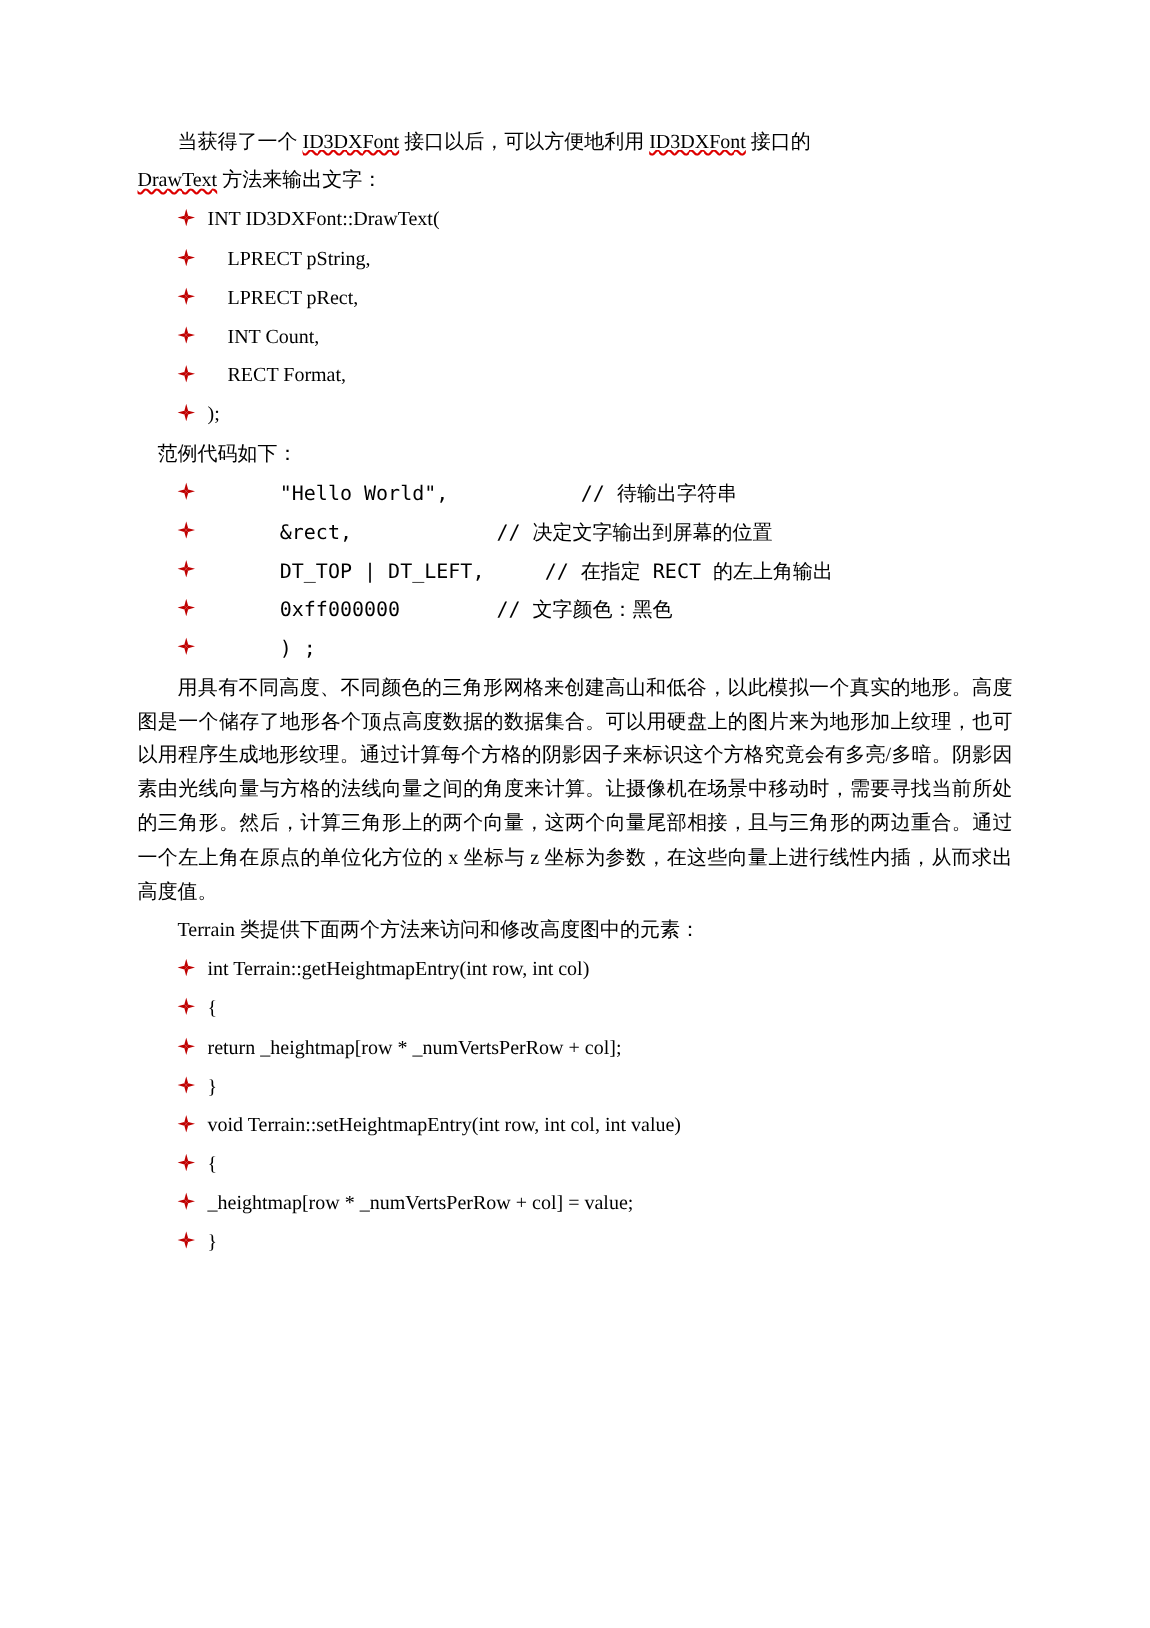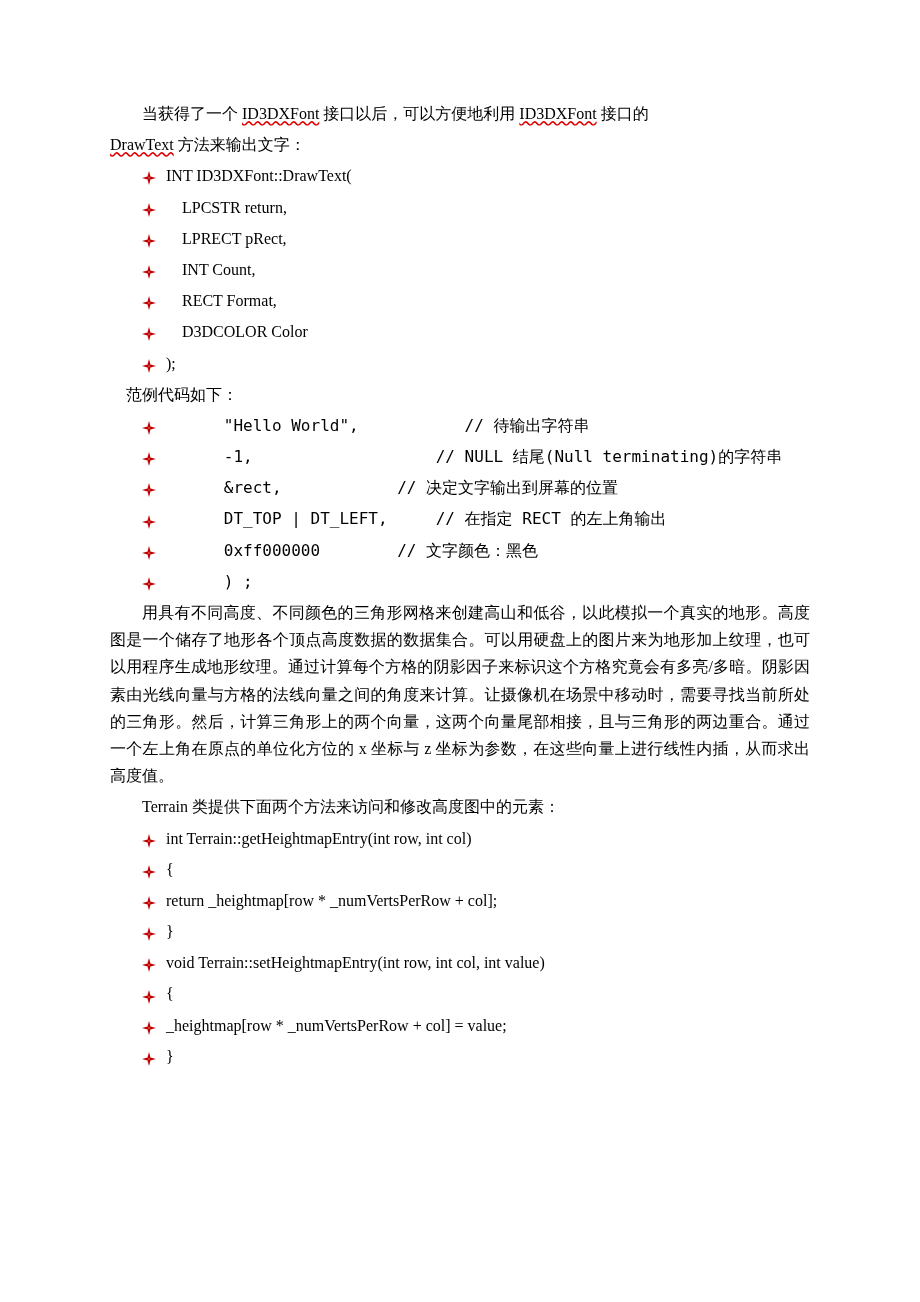--- a/index.html
+++ b/index.html
@@ -17,21 +17,21 @@
     text-indent: 2em;
     margin: 0 0 4px 0;
     text-align: justify;
   }
   .no-indent {
     text-indent: 0;
     margin: 0 0 4px 0;
   }
   .bullet-line {
     display: flex;
-    align-items: center;
+    align-items: flex-start;
     margin: 4px 0 4px 0;
     padding-left: 2em;
   }
   .bullet-icon {
     width: 14px;
     height: 14px;
     margin-right: 10px;
     margin-top: 5px;
     flex-shrink: 0;
   }
@@ -78,21 +78,21 @@
     </div>
     <div class="bullet-line">
       <span class="bullet-icon">
         <svg viewBox="0 0 14 14" width="14" height="14">
           <polygon points="7,0 8.5,5.5 7,7 5.5,5.5" fill="#c00000"></polygon>
           <polygon points="14,7 8.5,8.5 7,7 8.5,5.5" fill="#c00000"></polygon>
           <polygon points="7,14 5.5,8.5 7,7 8.5,8.5" fill="#c00000"></polygon>
           <polygon points="0,7 5.5,5.5 7,7 5.5,8.5" fill="#c00000"></polygon>
         </svg>
       </span>
-      <span class="bullet-text">    LPCSTR return,</span>
+      <span class="bullet-text">    LPRECT pString,</span>
     </div>
     <div class="bullet-line">
       <span class="bullet-icon">
         <svg viewBox="0 0 14 14" width="14" height="14">
           <polygon points="7,0 8.5,5.5 7,7 5.5,5.5" fill="#c00000"></polygon>
           <polygon points="14,7 8.5,8.5 7,7 8.5,5.5" fill="#c00000"></polygon>
           <polygon points="7,14 5.5,8.5 7,7 8.5,8.5" fill="#c00000"></polygon>
           <polygon points="0,7 5.5,5.5 7,7 5.5,8.5" fill="#c00000"></polygon>
         </svg>
       </span>
@@ -122,59 +122,37 @@
     </div>
     <div class="bullet-line">
       <span class="bullet-icon">
         <svg viewBox="0 0 14 14" width="14" height="14">
           <polygon points="7,0 8.5,5.5 7,7 5.5,5.5" fill="#c00000"></polygon>
           <polygon points="14,7 8.5,8.5 7,7 8.5,5.5" fill="#c00000"></polygon>
           <polygon points="7,14 5.5,8.5 7,7 8.5,8.5" fill="#c00000"></polygon>
           <polygon points="0,7 5.5,5.5 7,7 5.5,8.5" fill="#c00000"></polygon>
         </svg>
       </span>
-      <span class="bullet-text">    D3DCOLOR Color</span>
-    </div>
-    <div class="bullet-line">
-      <span class="bullet-icon">
-        <svg viewBox="0 0 14 14" width="14" height="14">
-          <polygon points="7,0 8.5,5.5 7,7 5.5,5.5" fill="#c00000"></polygon>
-          <polygon points="14,7 8.5,8.5 7,7 8.5,5.5" fill="#c00000"></polygon>
-          <polygon points="7,14 5.5,8.5 7,7 8.5,8.5" fill="#c00000"></polygon>
-          <polygon points="0,7 5.5,5.5 7,7 5.5,8.5" fill="#c00000"></polygon>
-        </svg>
-      </span>
       <span class="bullet-text">);</span>
     </div>
   </div>
 
 <p class="no-indent" style="padding-left:1em;">范例代码如下：</p>
 
 <div class="mono">
     <div class="bullet-line">
       <span class="bullet-icon">
         <svg viewBox="0 0 14 14" width="14" height="14">
           <polygon points="7,0 8.5,5.5 7,7 5.5,5.5" fill="#c00000"></polygon>
           <polygon points="14,7 8.5,8.5 7,7 8.5,5.5" fill="#c00000"></polygon>
           <polygon points="7,14 5.5,8.5 7,7 8.5,8.5" fill="#c00000"></polygon>
           <polygon points="0,7 5.5,5.5 7,7 5.5,8.5" fill="#c00000"></polygon>
         </svg>
       </span>
       <span class="bullet-text">      "Hello World",           // 待输出字符串</span>
-    </div>
-    <div class="bullet-line">
-      <span class="bullet-icon">
-        <svg viewBox="0 0 14 14" width="14" height="14">
-          <polygon points="7,0 8.5,5.5 7,7 5.5,5.5" fill="#c00000"></polygon>
-          <polygon points="14,7 8.5,8.5 7,7 8.5,5.5" fill="#c00000"></polygon>
-          <polygon points="7,14 5.5,8.5 7,7 8.5,8.5" fill="#c00000"></polygon>
-          <polygon points="0,7 5.5,5.5 7,7 5.5,8.5" fill="#c00000"></polygon>
-        </svg>
-      </span>
-      <span class="bullet-text">      -1,                   // NULL 结尾(Null terminating)的字符串</span>
     </div>
     <div class="bullet-line">
       <span class="bullet-icon">
         <svg viewBox="0 0 14 14" width="14" height="14">
           <polygon points="7,0 8.5,5.5 7,7 5.5,5.5" fill="#c00000"></polygon>
           <polygon points="14,7 8.5,8.5 7,7 8.5,5.5" fill="#c00000"></polygon>
           <polygon points="7,14 5.5,8.5 7,7 8.5,8.5" fill="#c00000"></polygon>
           <polygon points="0,7 5.5,5.5 7,7 5.5,8.5" fill="#c00000"></polygon>
         </svg>
       </span>

